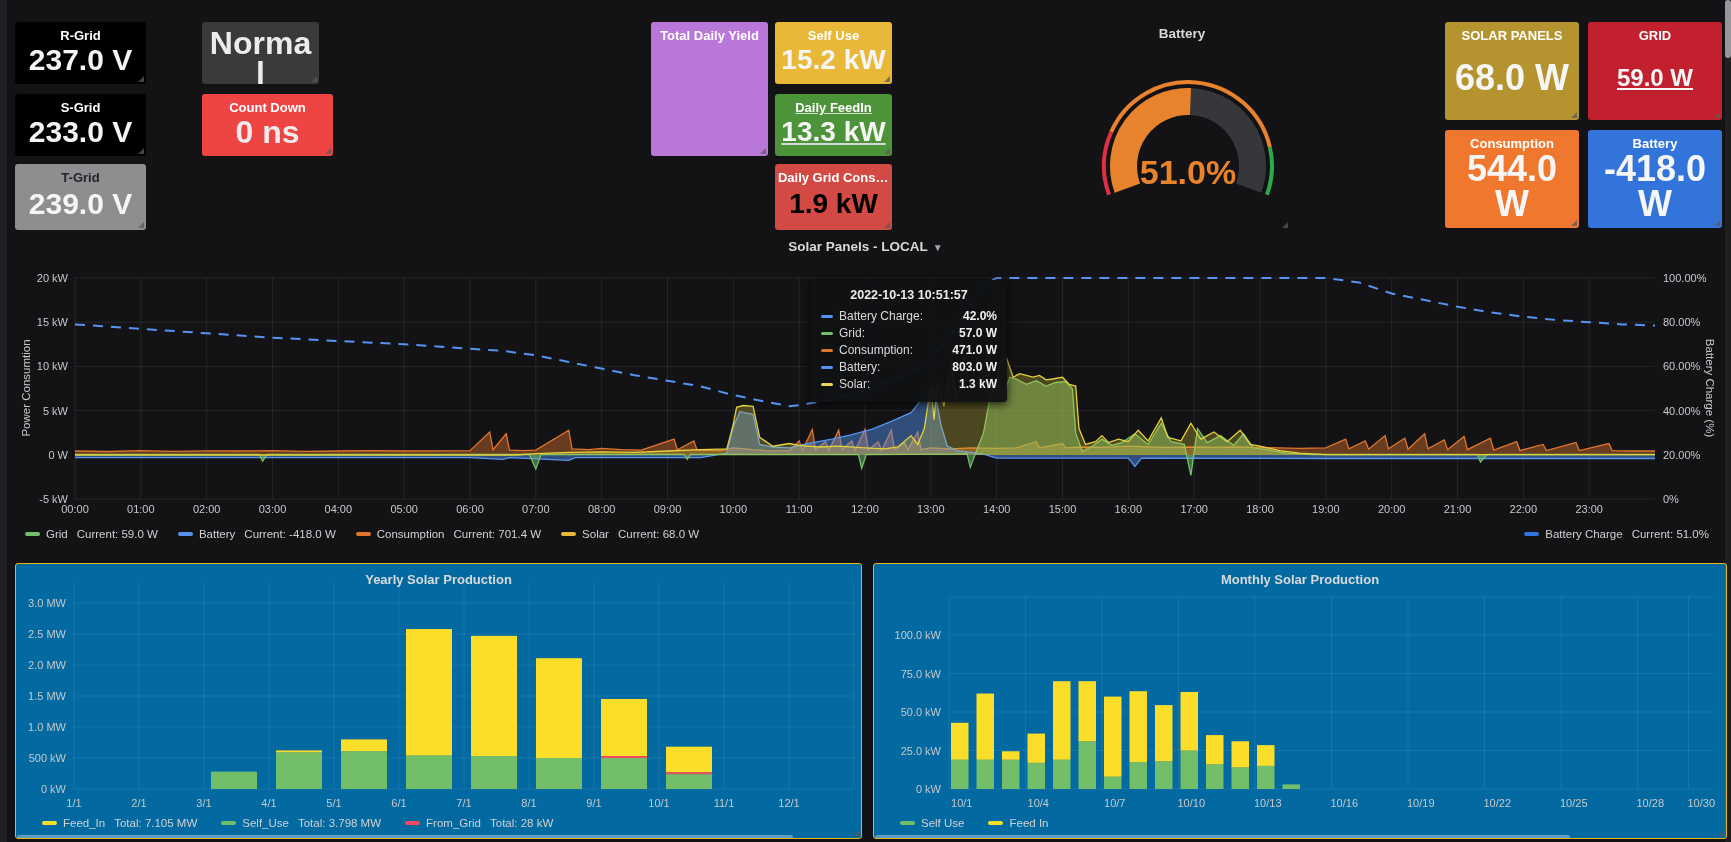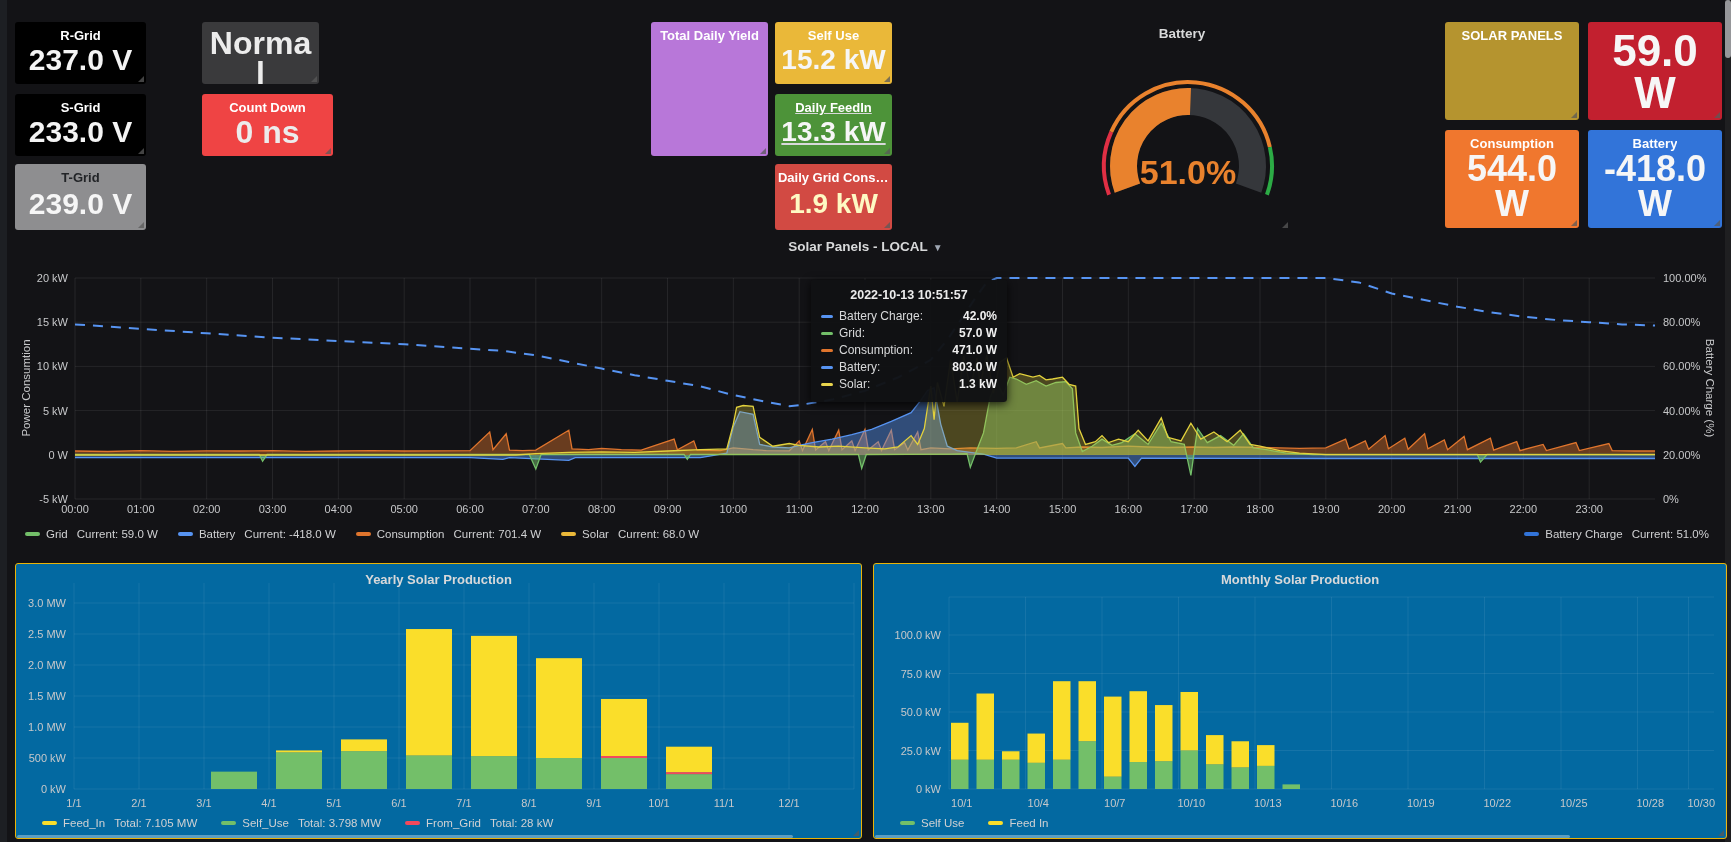--- a/index.html
+++ b/index.html
@@ -75,30 +75,31 @@
       <div class="v" style="color: rgb(246, 246, 246); font-size: 28px;">15.2 kW</div>
       <div class="rsz"></div>
     </div>
     <div class="panel stat" style="left: 775px; top: 94px; width: 117px; height: 62px; background: rgb(77, 147, 57); text-decoration: underline;">
       <div class="t" style="color: rgb(255, 255, 255);">Daily FeedIn</div>
       <div class="v" style="color: rgb(246, 246, 246); font-size: 28px;">13.3 kW</div>
       <div class="rsz"></div>
     </div>
     <div class="panel stat" style="left: 775px; top: 164px; width: 117px; height: 66px; background: rgb(210, 74, 67);">
       <div class="t" style="color: rgb(255, 255, 255);">Daily Grid Consu...</div>
-      <div class="v" style="color: #fef9c3; font-size: 28px;">1.9 kW</div>
+      <div class="v" style="color: #000000; font-size: 28px;">1.9 kW</div>
       <div class="rsz"></div>
     </div>
     <div class="panel stat" style="left: 1445px; top: 22px; width: 134px; height: 98px; background: rgb(181, 148, 47);">
       <div class="t" style="color: rgb(255, 255, 255);">SOLAR PANELS</div>
+      <div class="v" style="color: rgb(246, 246, 246); font-size: 36px;">68.0 W</div>
       <div class="rsz"></div>
     </div>
     <div class="panel stat" style="left: 1588px; top: 22px; width: 134px; height: 98px; background: rgb(194, 32, 47);">
       <div class="t" style="color: rgb(255, 255, 255);">GRID</div>
-      <div class="v" style="color: rgb(246, 246, 246); font-size: 44px;">59.0 W</div>
+      <div class="v" style="color: rgb(246, 246, 246); font-size: 24px; text-decoration: underline;">59.0 W</div>
       <div class="rsz"></div>
     </div>
     <div class="panel stat" style="left: 1445px; top: 130px; width: 134px; height: 98px; background: rgb(240, 119, 46);">
       <div class="t" style="color: rgb(255, 255, 255);">Consumption</div>
       <div class="v" style="color: rgb(246, 246, 246); font-size: 36px;">544.0 W</div>
       <div class="rsz"></div>
     </div>
     <div class="panel stat" style="left: 1588px; top: 130px; width: 134px; height: 98px; background: rgb(50, 116, 217);">
       <div class="t" style="color: rgb(255, 255, 255);">Battery</div>
       <div class="v" style="color: rgb(246, 246, 246); font-size: 36px;">-418.0 W</div>

